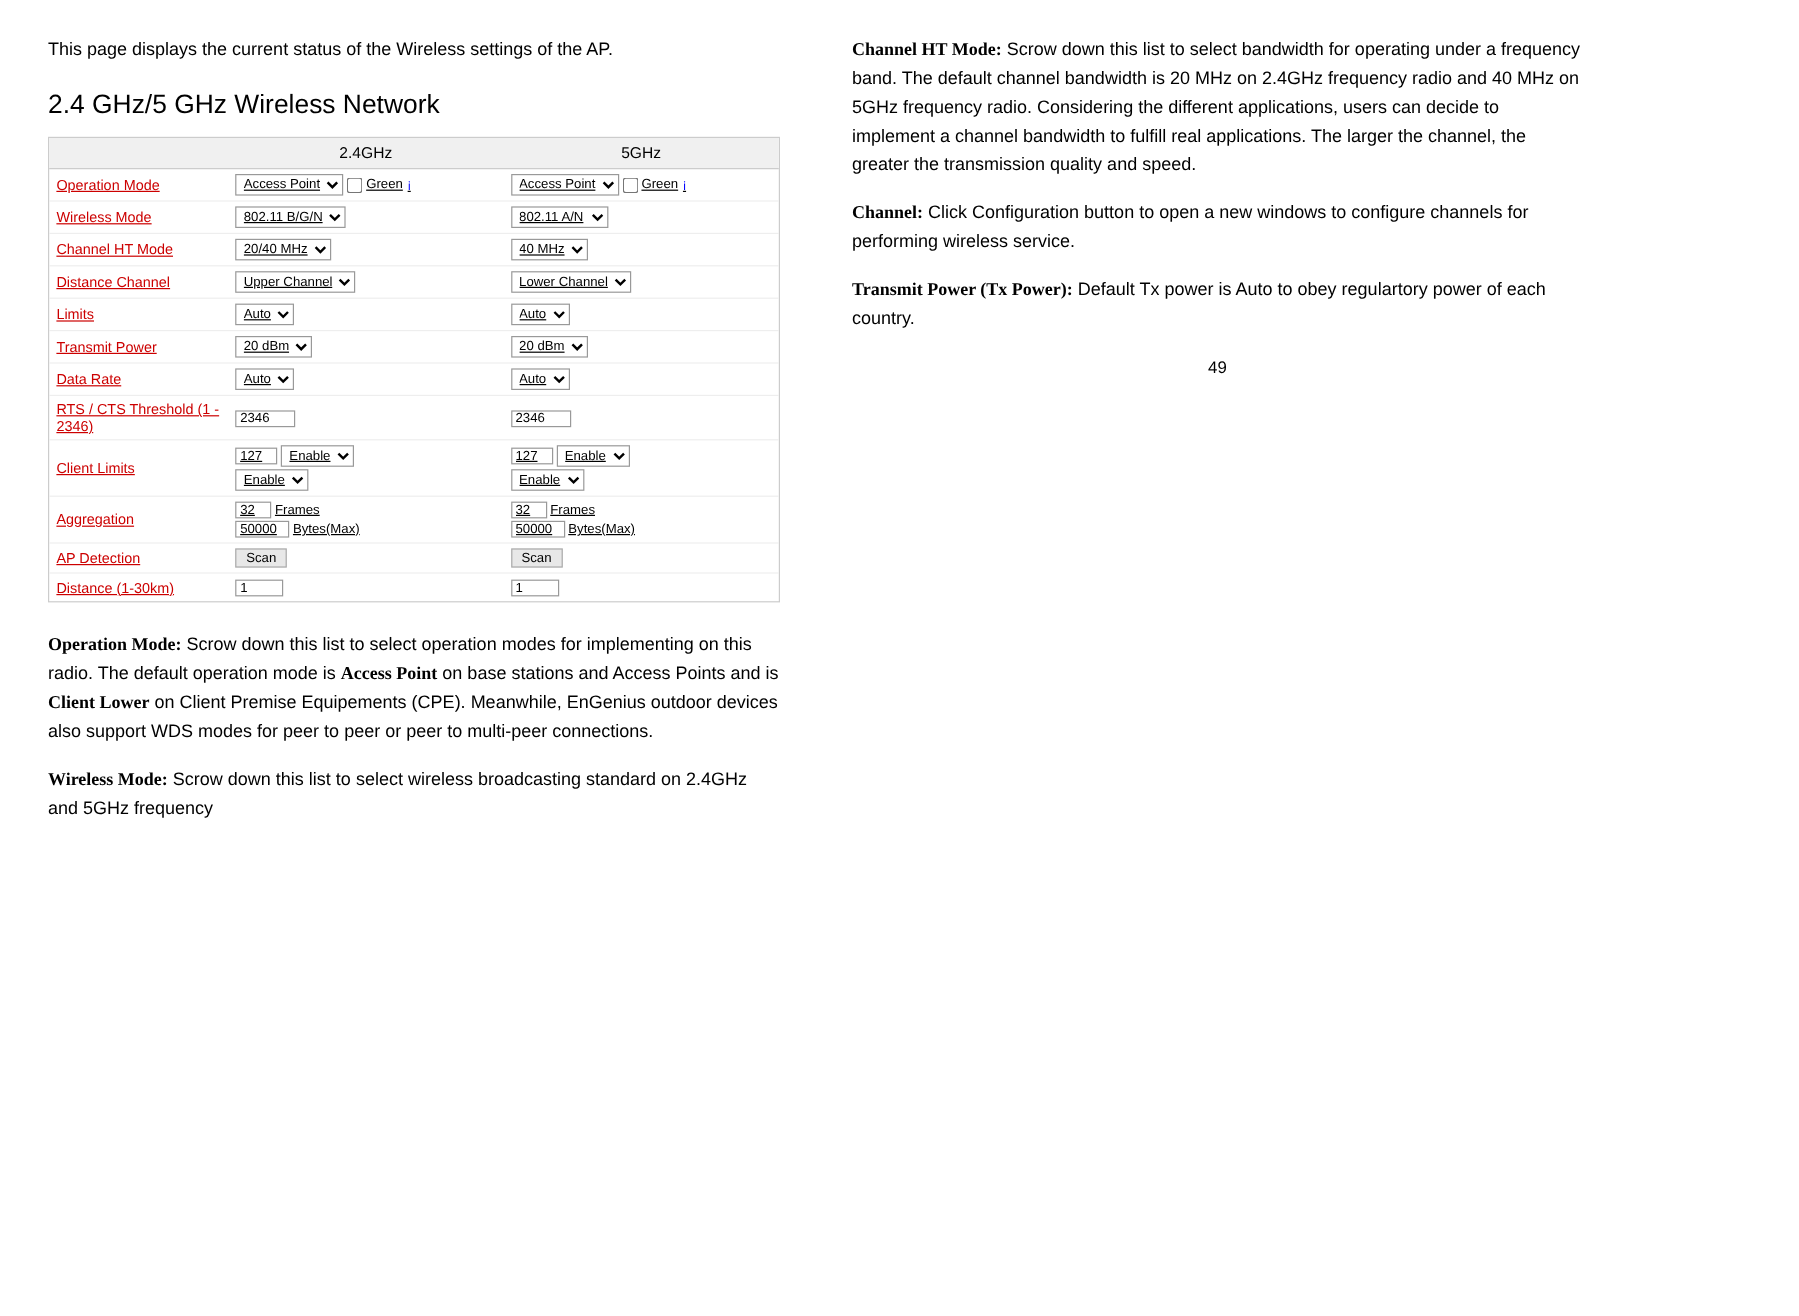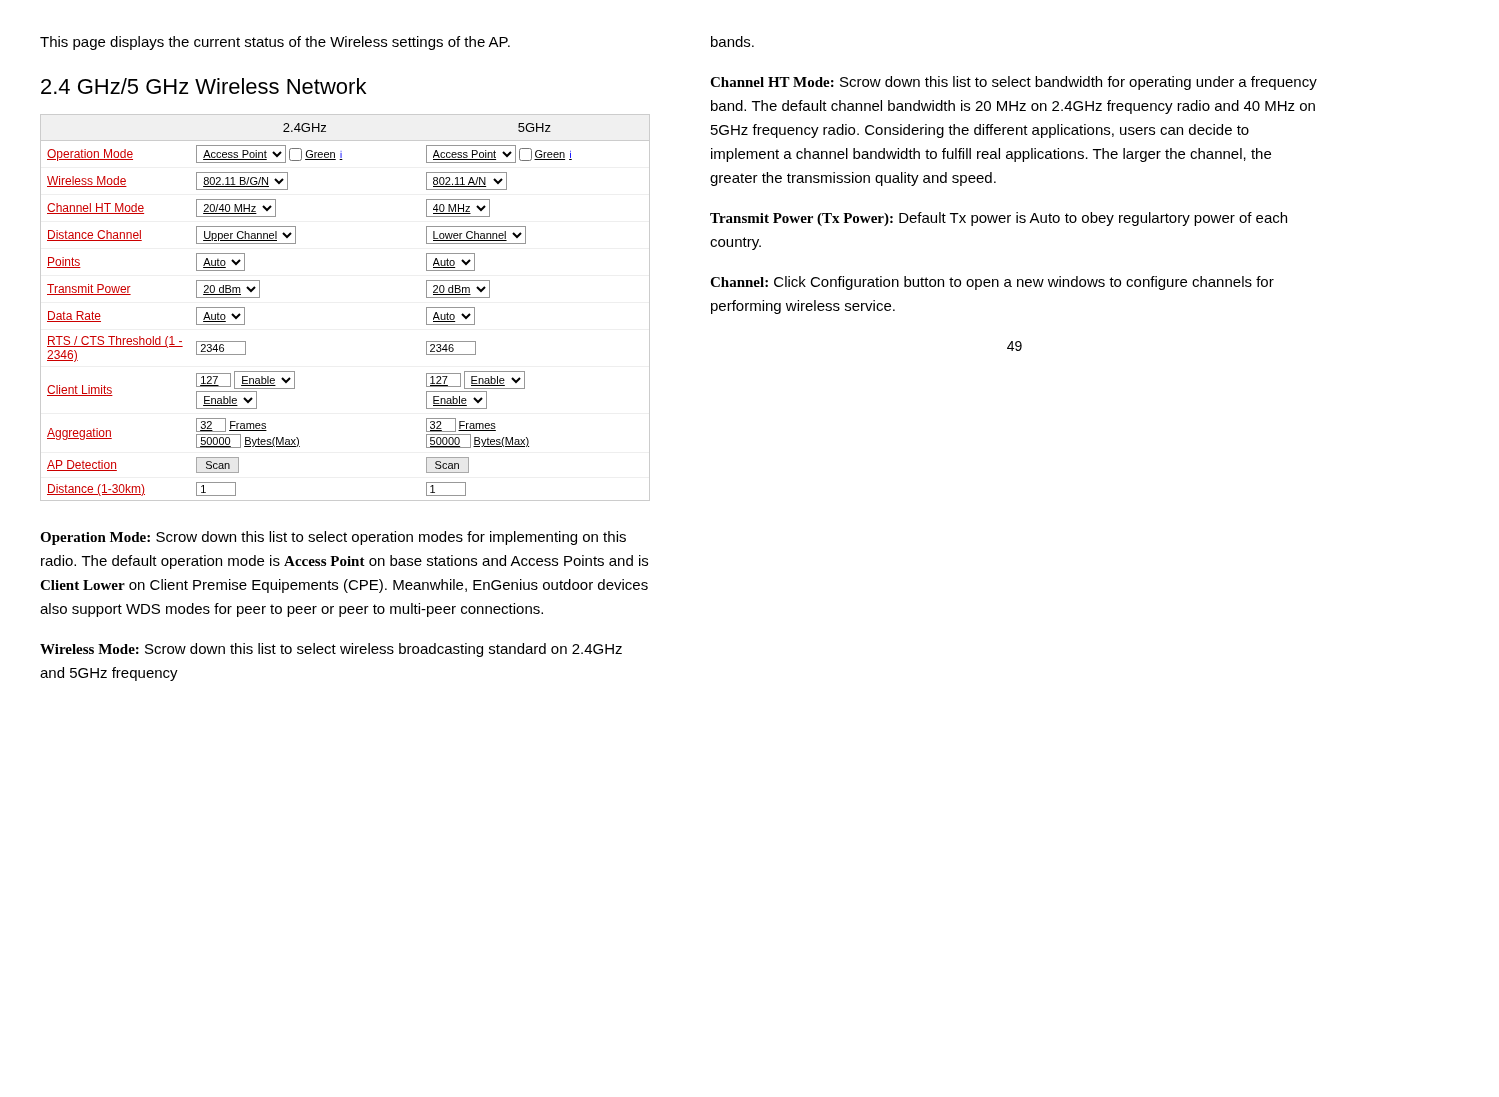--- a/index.html
+++ b/index.html
@@ -210,21 +210,21 @@
             <td class="col-5">
               <div class="inline-group">
                 <select style="font-size:11px;">
                   <option>Lower Channel</option>
                 </select>
               </div>
             </td>
           </tr>
 
           <tr>
-            <td class="col-label">Points</td>
+            <td class="col-label">Limits</td>
             <td class="col-24">
               <div class="inline-group">
                 <select>
                   <option>Auto</option>
                 </select>
               </div>
             </td>
             <td class="col-5">
               <div class="inline-group">
                 <select>
@@ -370,40 +370,37 @@
 
     <div class="body-text-section">
       <p style="font-size:15px; line-height:1.6;">
         <span class="body-term">Wireless Mode:</span>
         <span> Scrow down this list to select wireless broadcasting standard on 2.4GHz and 5GHz frequency</span>
       </p>
     </div>
   </div>
 
   <div class="right-column">
-    <div class="body-text-section">
-      <p style="font-size:15px; line-height:1.6;">bands.</p>
-    </div>
 
     <div class="body-text-section">
       <p style="font-size:15px; line-height:1.6;">
         <span class="body-term">Channel HT Mode:</span>
         <span> Scrow down this list to select bandwidth for operating under a frequency band. The default channel bandwidth is 20 MHz on 2.4GHz frequency radio and 40 MHz on 5GHz frequency radio. Considering the different applications, users can decide to implement a channel bandwidth to fulfill real applications. The larger the channel, the greater the transmission quality and speed.</span>
       </p>
     </div>
 
     <div class="body-text-section">
       <p style="font-size:15px; line-height:1.6;">
+        <span class="body-term">Channel:</span>
+        <span>  Click  Configuration  button  to  open  a  new windows to configure channels for performing wireless service.</span>
+      </p>
+    </div>
+
+    <div class="body-text-section">
+      <p style="font-size:15px; line-height:1.6;">
         <span class="body-term">Transmit Power (Tx Power):</span>
         <span> Default Tx power is Auto to obey regulartory power of each country.</span>
       </p>
     </div>
 
-    <div class="body-text-section">
-      <p style="font-size:15px; line-height:1.6;">
-        <span class="body-term">Channel:</span>
-        <span>  Click  Configuration  button  to  open  a  new windows to configure channels for performing wireless service.</span>
-      </p>
-    </div>
-
     <div class="page-number">49</div>
   </div>
 </div>
 
 </body></html>

